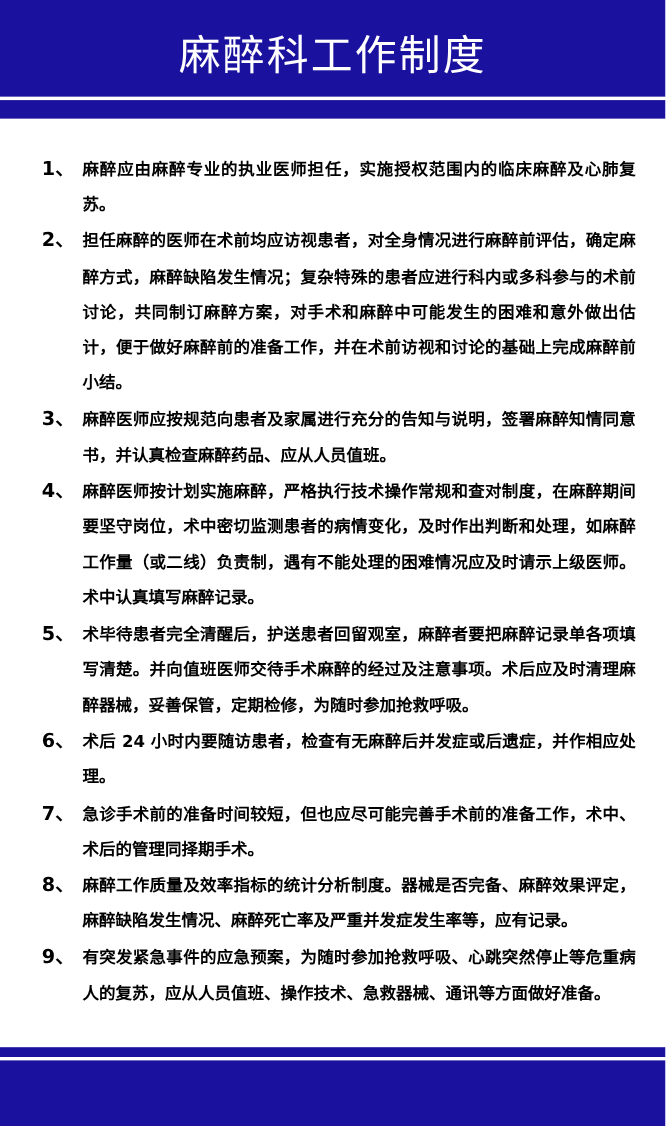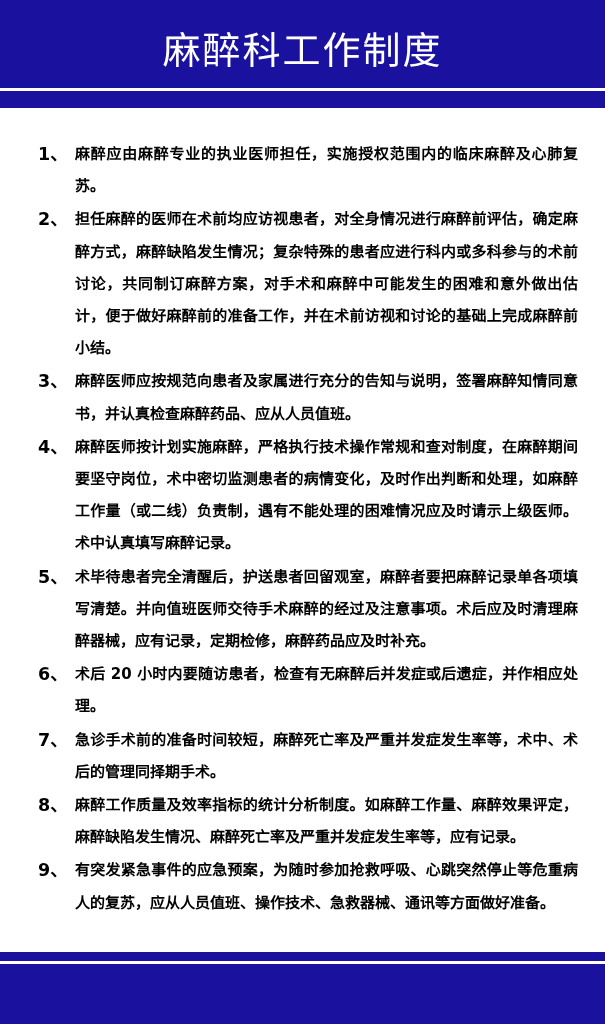--- a/index.html
+++ b/index.html
@@ -162,36 +162,36 @@
       <div class="clause-text">麻醉医师应按规范向患者及家属进行充分的告知与说明，签署麻醉知情同意书，并认真检查麻醉药品、应从人员值班。</div>
     </div>
 
     <div class="clause">
       <div class="clause-num">4、</div>
       <div class="clause-text">麻醉医师按计划实施麻醉，严格执行技术操作常规和查对制度，在麻醉期间要坚守岗位，术中密切监测患者的病情变化，及时作出判断和处理，如麻醉工作量（或二线）负责制，遇有不能处理的困难情况应及时请示上级医师。术中认真填写麻醉记录。</div>
     </div>
 
     <div class="clause">
       <div class="clause-num">5、</div>
-      <div class="clause-text">术毕待患者完全清醒后，护送患者回留观室，麻醉者要把麻醉记录单各项填写清楚。并向值班医师交待手术麻醉的经过及注意事项。术后应及时清理麻醉器械，应有记录，定期检修，麻醉药品应及时补充。</div>
+      <div class="clause-text">术毕待患者完全清醒后，护送患者回留观室，麻醉者要把麻醉记录单各项填写清楚。并向值班医师交待手术麻醉的经过及注意事项。术后应及时清理麻醉器械，妥善保管，定期检修，为随时参加抢救呼吸。</div>
     </div>
 
     <div class="clause">
       <div class="clause-num">6、</div>
-      <div class="clause-text">术后 20 小时内要随访患者，检查有无麻醉后并发症或后遗症，并作相应处理。</div>
+      <div class="clause-text">术后 24 小时内要随访患者，检查有无麻醉后并发症或后遗症，并作相应处理。</div>
     </div>
 
     <div class="clause">
       <div class="clause-num">7、</div>
-      <div class="clause-text">急诊手术前的准备时间较短，麻醉死亡率及严重并发症发生率等，术中、术后的管理同择期手术。</div>
+      <div class="clause-text">急诊手术前的准备时间较短，但也应尽可能完善手术前的准备工作，术中、术后的管理同择期手术。</div>
     </div>
 
     <div class="clause">
       <div class="clause-num">8、</div>
-      <div class="clause-text">麻醉工作质量及效率指标的统计分析制度。如麻醉工作量、麻醉效果评定，麻醉缺陷发生情况、麻醉死亡率及严重并发症发生率等，应有记录。</div>
+      <div class="clause-text">麻醉工作质量及效率指标的统计分析制度。器械是否完备、麻醉效果评定，麻醉缺陷发生情况、麻醉死亡率及严重并发症发生率等，应有记录。</div>
     </div>
 
     <div class="clause">
       <div class="clause-num">9、</div>
       <div class="clause-text">有突发紧急事件的应急预案，为随时参加抢救呼吸、心跳突然停止等危重病人的复苏，应从人员值班、操作技术、急救器械、通讯等方面做好准备。</div>
     </div>
 
   </div>
 
   <div class="footer-bar"></div>

